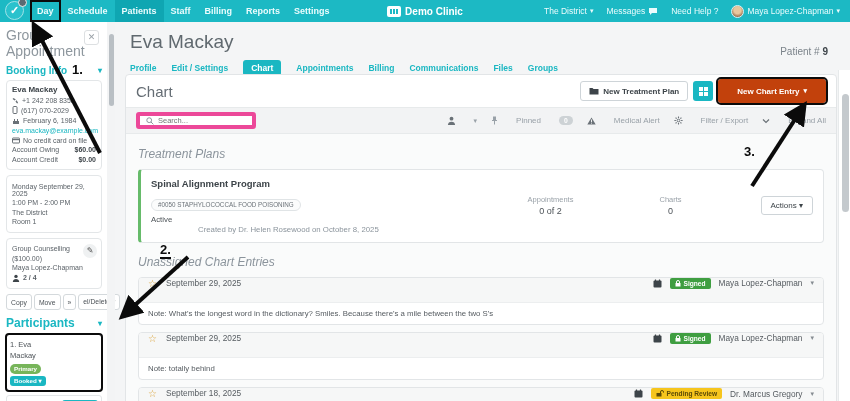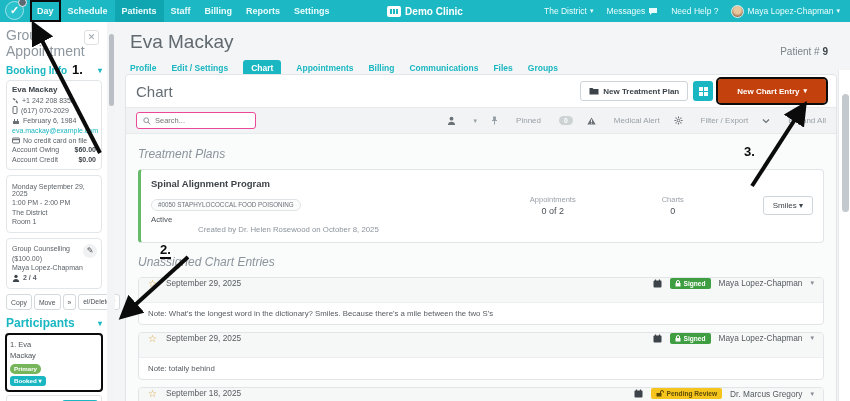--- a/index.html
+++ b/index.html
@@ -61,21 +61,21 @@
   .tab.active { background:#1ab7c2; color:#fff; border-radius:3px; padding:3px 8px; }
   .panel { position:absolute; left:10px; right:13px; top:52px; bottom:-30px; background:#fff; border:1px solid #e2e5e7; border-radius:4px 4px 0 0; overflow:hidden; }
   .panel-head { display:flex; align-items:center; height:32px; padding:0 10px; }
   .panel-title { font-size:15px; color:#656d74; }
   .head-actions { margin-left:auto; display:flex; align-items:center; gap:5px; }
   .btn-white { display:flex; align-items:center; gap:4px; border:1px solid #ced4d8; background:#fff; border-radius:3px; height:20px; padding:0 8px; font-size:8px; font-weight:bold; color:#3d4449; cursor:pointer; }
   .btn-grid { width:20px; height:20px; background:#1ab7c2; border:0; border-radius:3px; color:#fff; cursor:pointer; display:flex; align-items:center; justify-content:center; }
   .btn-teal { display:flex; align-items:center; gap:4px; background:#c2410c; border:0; border-radius:3px; height:24px; padding:0 19px; font-size:8px; font-weight:bold; color:#fff; cursor:pointer; }
   .btn-teal.ann-frame { outline:2.5px solid #0b0b0b; outline-offset:0px; }
   .toolbar { display:flex; align-items:center; height:27px; background:#f2f3f4; border-top:1px solid #e7eaeb; border-bottom:1px solid #e7eaeb; padding:0 10px; }
-  .tb-search { display:flex; align-items:center; gap:4px; background:#fff; border:1px solid #ec4899; border-radius:3px; height:17px; width:120px; padding:0 6px; }
+  .tb-search { display:flex; align-items:center; gap:4px; background:#fff; border:4px solid #ec4899; border-radius:3px; height:17px; width:120px; padding:0 6px; }
   .tb-search input { border:0; outline:0; font-size:7.5px; width:90px; color:#555; background:transparent; font-family:inherit; }
   .tb-right { margin-left:auto; display:flex; align-items:center; gap:14px; color:#99a1a8; font-size:8px; }
   .tb-item { display:flex; align-items:center; gap:18px; cursor:pointer; }
   .pill { background:#cdd2d5; color:#fff; border-radius:8px; font-size:6.8px; font-weight:bold; padding:1px 5px; }
   .panel-body { background:#fafbfb; padding:9px 12px; height:100%; }
   .sec-title { font-size:12px; color:#8b949c; margin:4px 0 8px;font-style:italic; }
   .plan-card { background:#fff; border:1px solid #e2e5e7; border-left:3px solid #66bb6a; border-radius:4px; padding:8px 10px; display:flex; align-items:center; margin-bottom:12px; }
   .plan-info { flex:1; }
   .plan-name { font-size:9.5px; font-weight:bold; color:#3d4449; margin-bottom:4px; }
   .plan-code { display:inline-block; border:1px solid #e0e4e6; background:#fbfcfc; border-radius:8px; font-size:6.3px; color:#6b7278; padding:1.5px 6px; margin-bottom:4px; }
@@ -383,21 +383,21 @@
           <div class="plan-created">Created by Dr. Helen Rosewood on October 8, 2025</div>
         </div>
         <div class="plan-stat">
           <div class="lbl">Appointments</div>
           <div class="val">0 of 2</div>
         </div>
         <div class="plan-stat">
           <div class="lbl">Charts</div>
           <div class="val">0</div>
         </div>
-        <button class="btn-actions"><span>Smiles</span> ▾</button>
+        <button class="btn-actions"><span>Actions</span> ▾</button>
       </div>
 
       <div class="sec-title">Unassigned Chart Entries</div>
 
       <div class="entry">
         <div class="entry-head">
           <span class="star">☆</span>
           <span class="entry-date">September 29, 2025</span>
           <div class="entry-right">
             <span class="icon">

